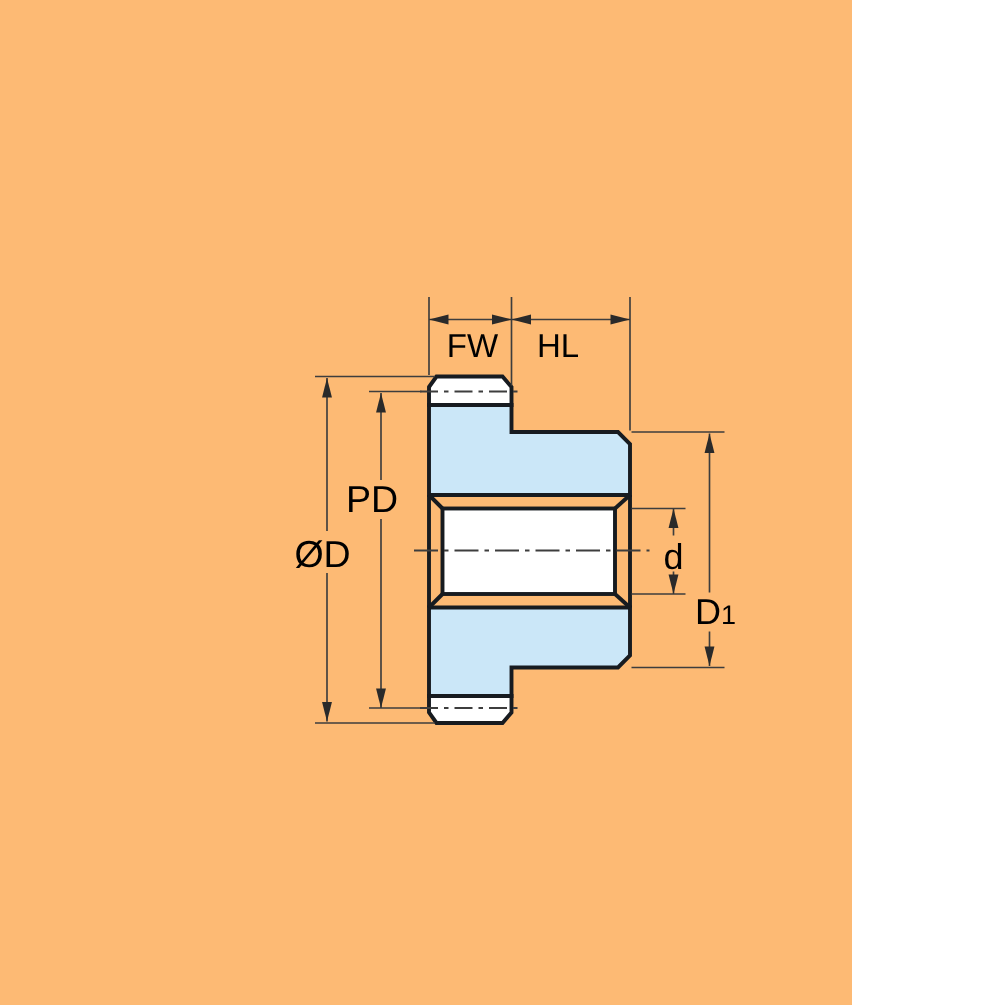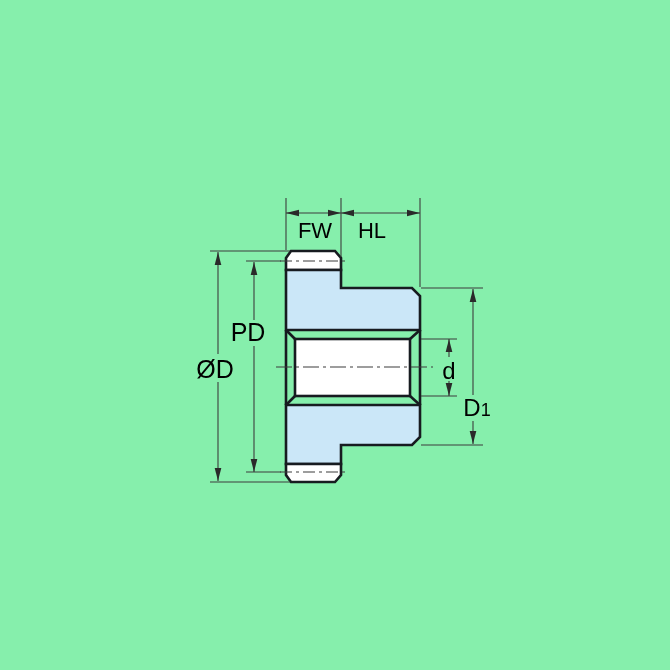--- a/index.html
+++ b/index.html
@@ -6,23 +6,23 @@
     margin: 0;
     padding: 0;
     background: #ffffff;
     width: 670px;
     height: 670px;
     overflow: hidden;
     font-family: "Liberation Sans", sans-serif;
   }
   #stage {
     position: relative;
-    width: 670px;
+    width: 568px;
     height: 670px;
-    background: #86efac;
+    background: #fdba74;
   }
   svg { display: block; }
   text {
     font-family: "Liberation Sans", sans-serif;
     fill: #000000;
   }
   .dim-label { font-size: 25px; }
   .dim-label-small { font-size: 22px; }
   .dim-label-bore { font-size: 24px; }
   .sub { font-size: 18px; }

